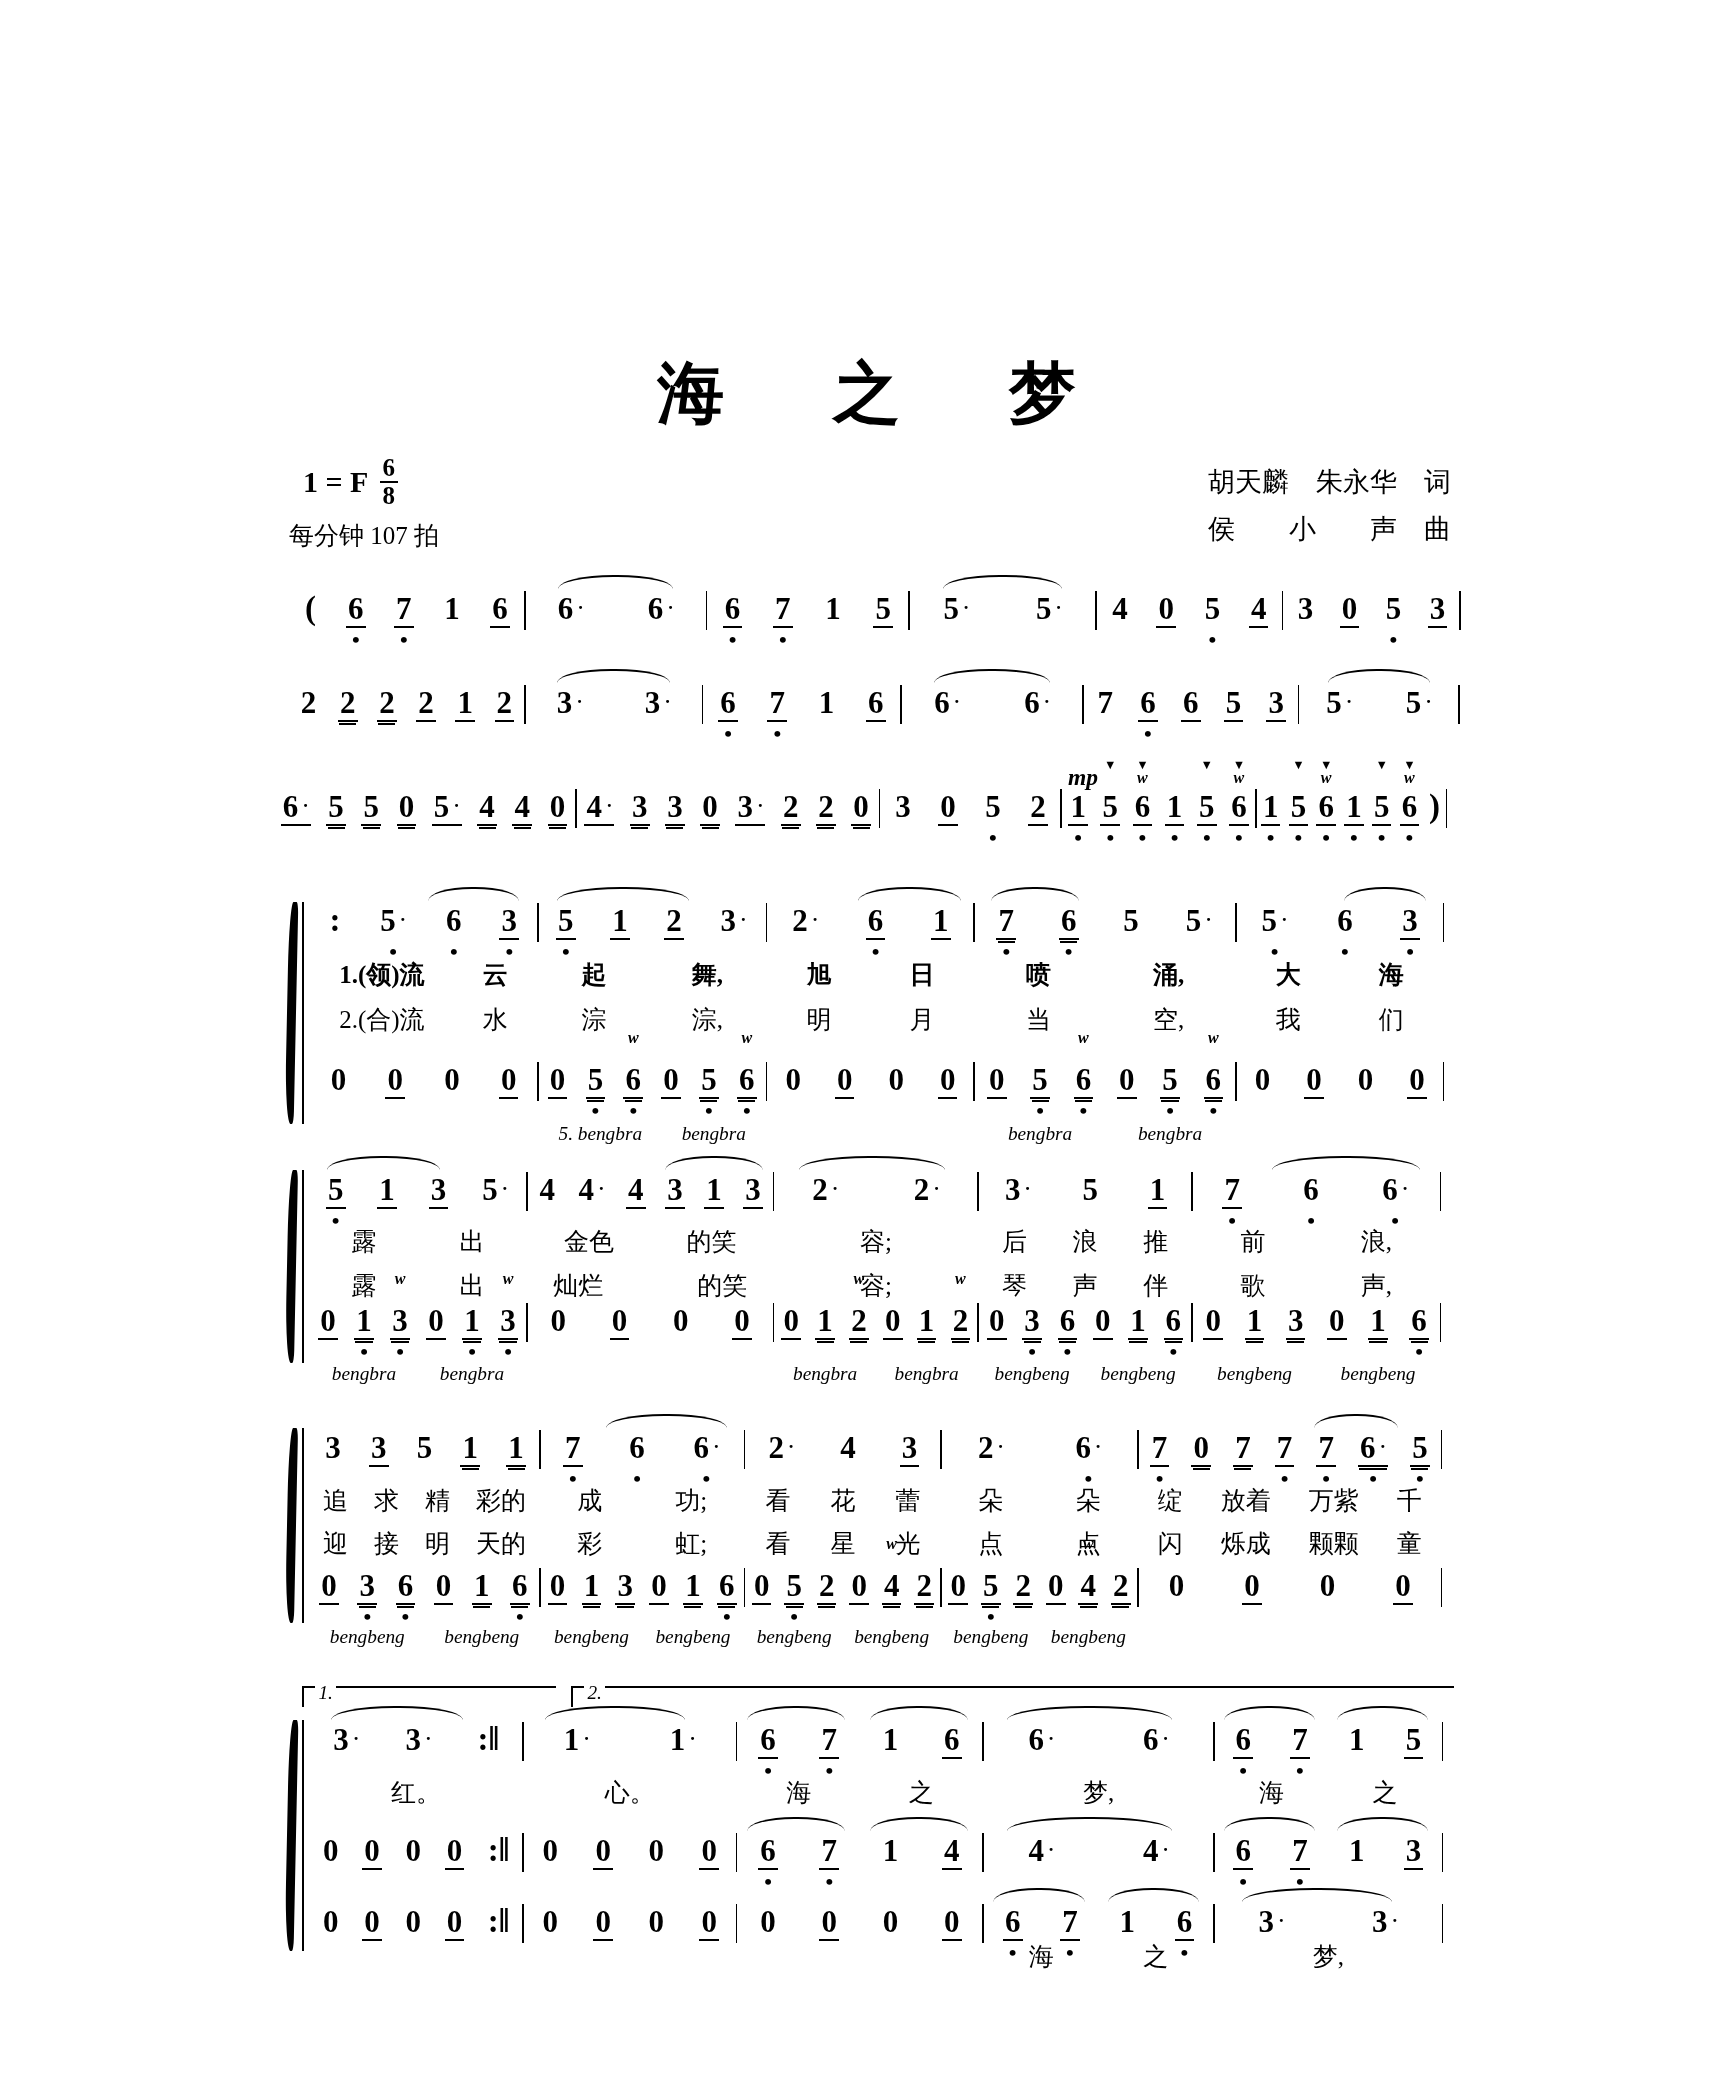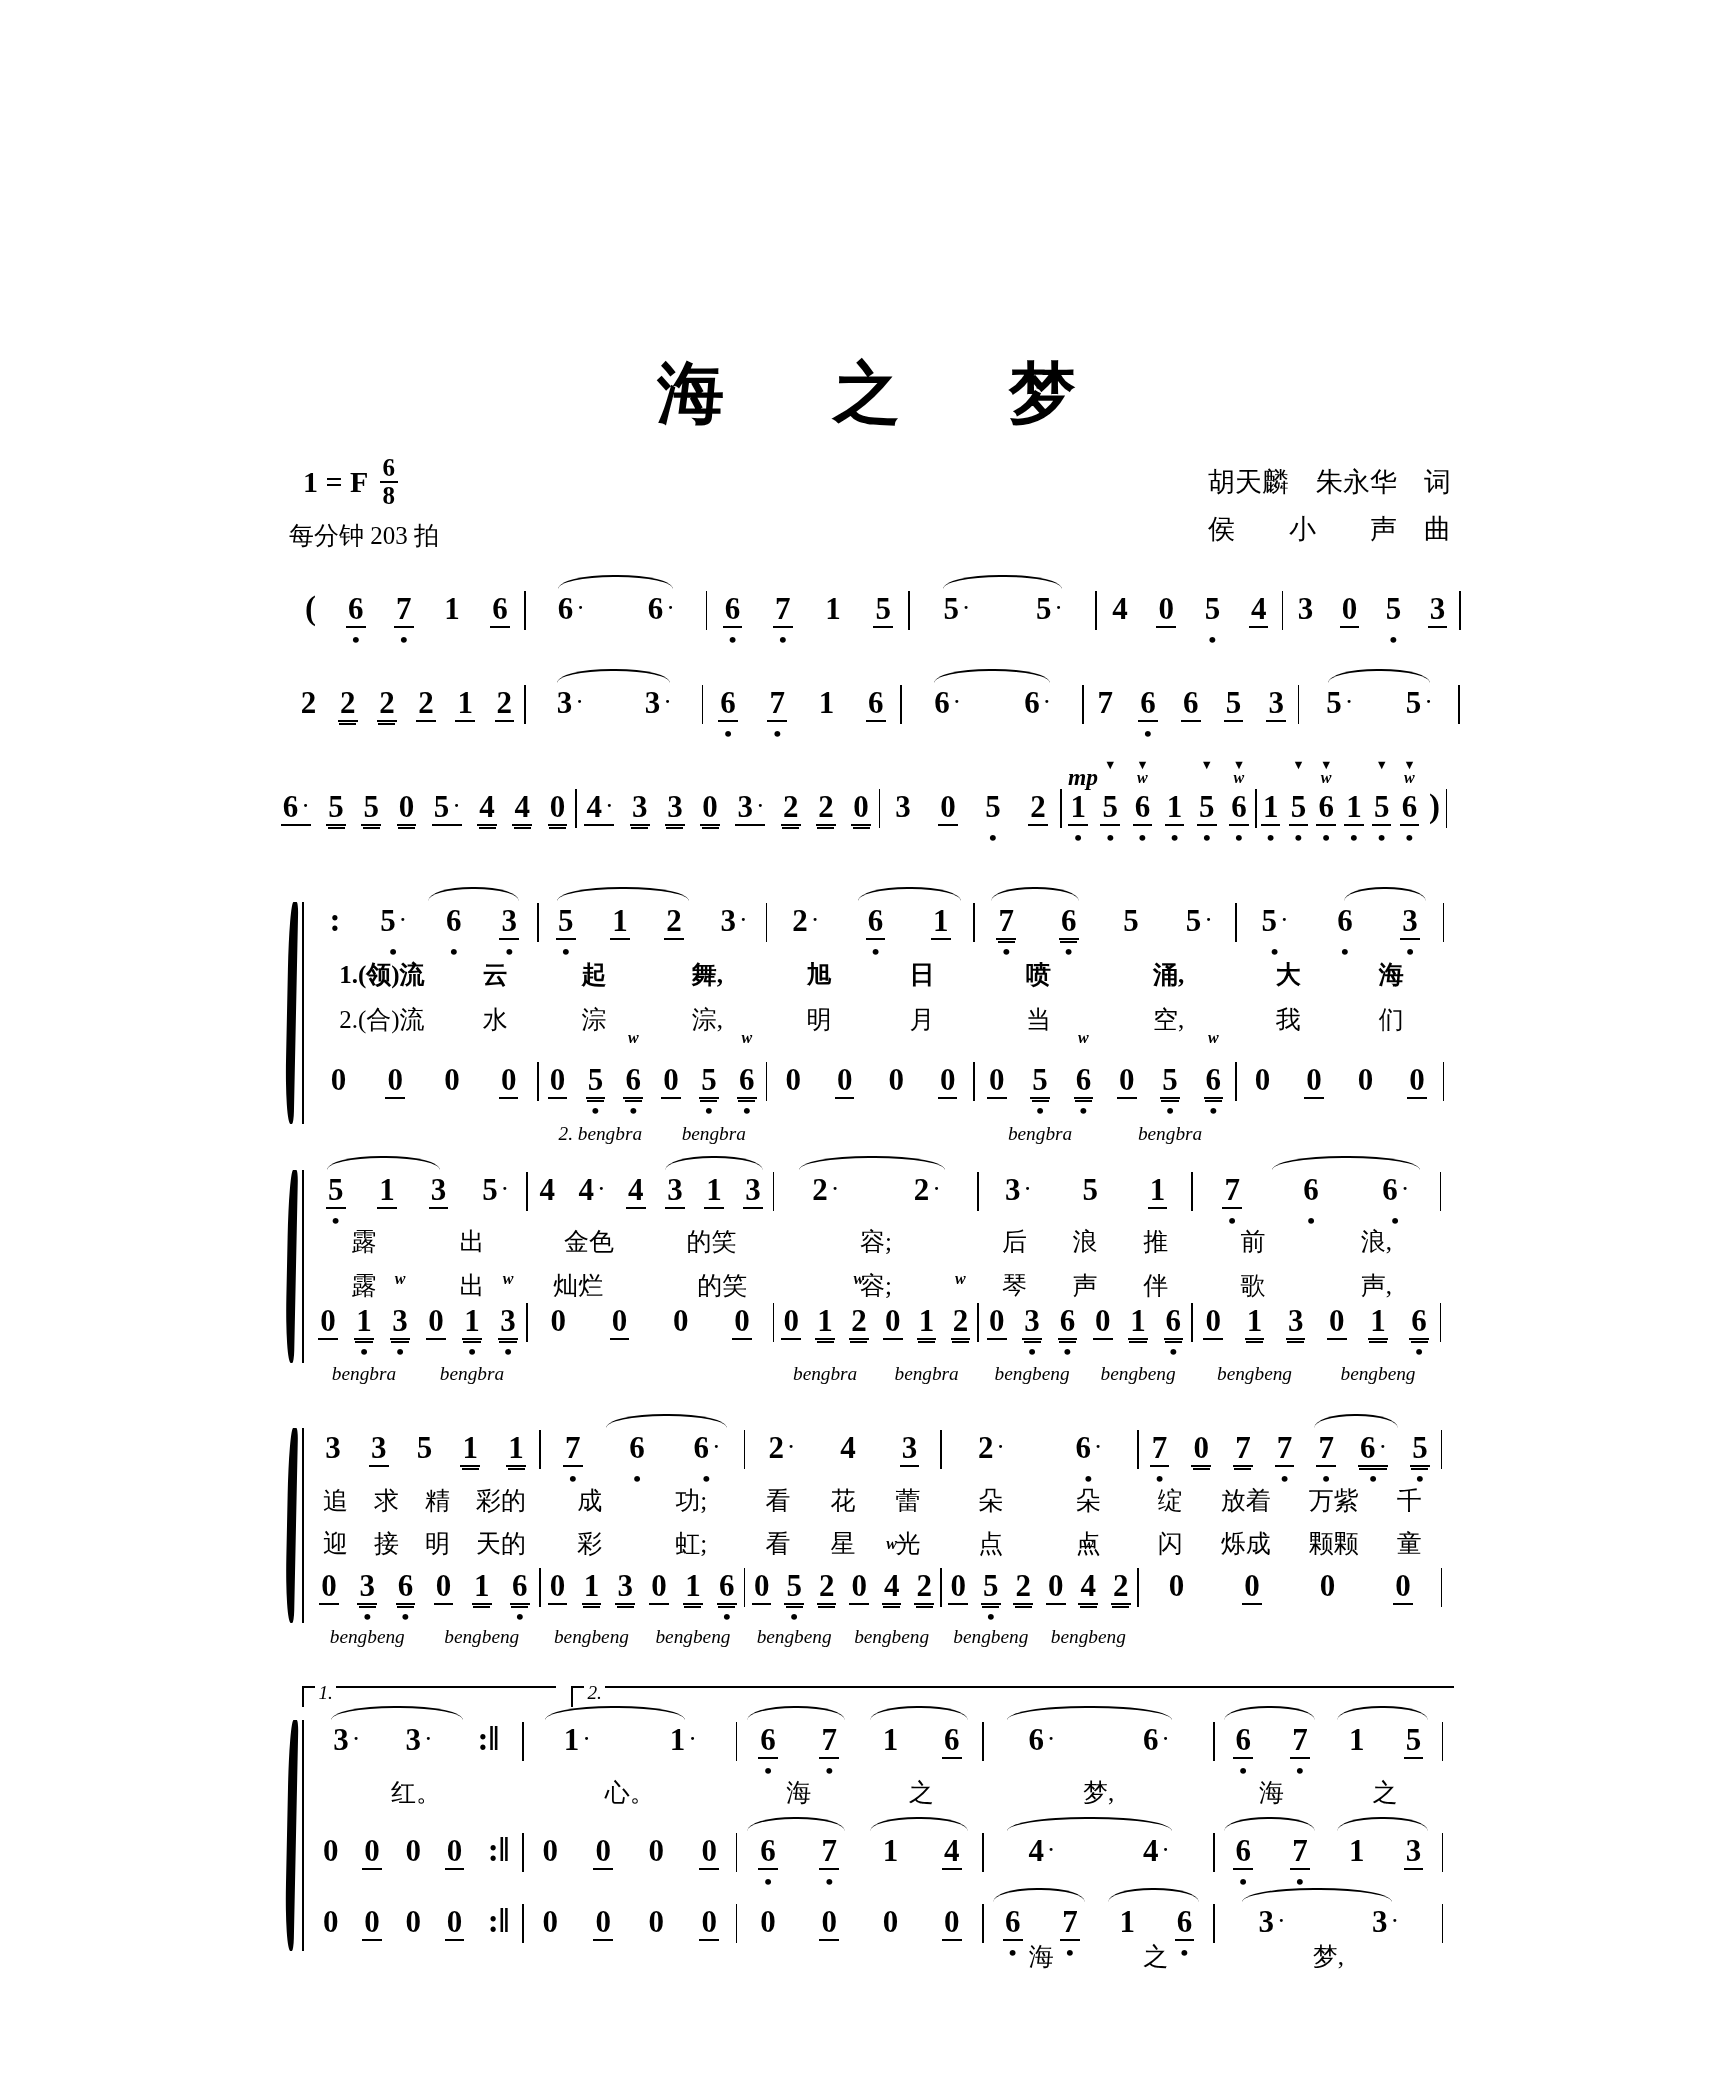--- a/index.html
+++ b/index.html
@@ -44,21 +44,21 @@
 <div id="page">
   <div class="abs" id="title">海  之  梦</div>
 
   <div class="abs" id="keyrow">
     <span>1 = F</span>
     <span class="frac">
       <span class="num">6</span>
       <span class="den">8</span>
     </span>
   </div>
-  <div class="abs" id="temporow">每分钟 203 拍</div>
+  <div class="abs" id="temporow">每分钟 107 拍</div>
 
   <div class="abs" id="credits">
     <div>胡天麟　朱永华　词</div>
     <div>侯　　小　　声　曲</div>
   </div>
 
   <div id="score">
       <div class="mline notes" style="left: 289px; top: 589px;">
         <div class="meas" style="flex: 0 0 235px;">
           <span class="sym">(</span>
@@ -679,21 +679,21 @@
           <span class="note u">
             <span>0</span>
           </span>
         </div>
         <div class="vbar"></div>
       </div>
       <div class="mline lyrics beng" style="left: 310px; top: 1123px;">
         <div class="meas" style="flex: 0 0 227px;"></div>
         <div class="vbar hid"></div>
         <div class="meas" style="flex: 0 0 227px;">
-          <span class="syl">2. bengbra</span>
+          <span class="syl">5. bengbra</span>
           <span class="syl">bengbra</span>
         </div>
         <div class="vbar hid"></div>
         <div class="meas" style="flex: 0 0 206px;"></div>
         <div class="vbar hid"></div>
         <div class="meas" style="flex: 0 0 260px;">
           <span class="syl">bengbra</span>
           <span class="syl">bengbra</span>
         </div>
         <div class="vbar hid"></div>

